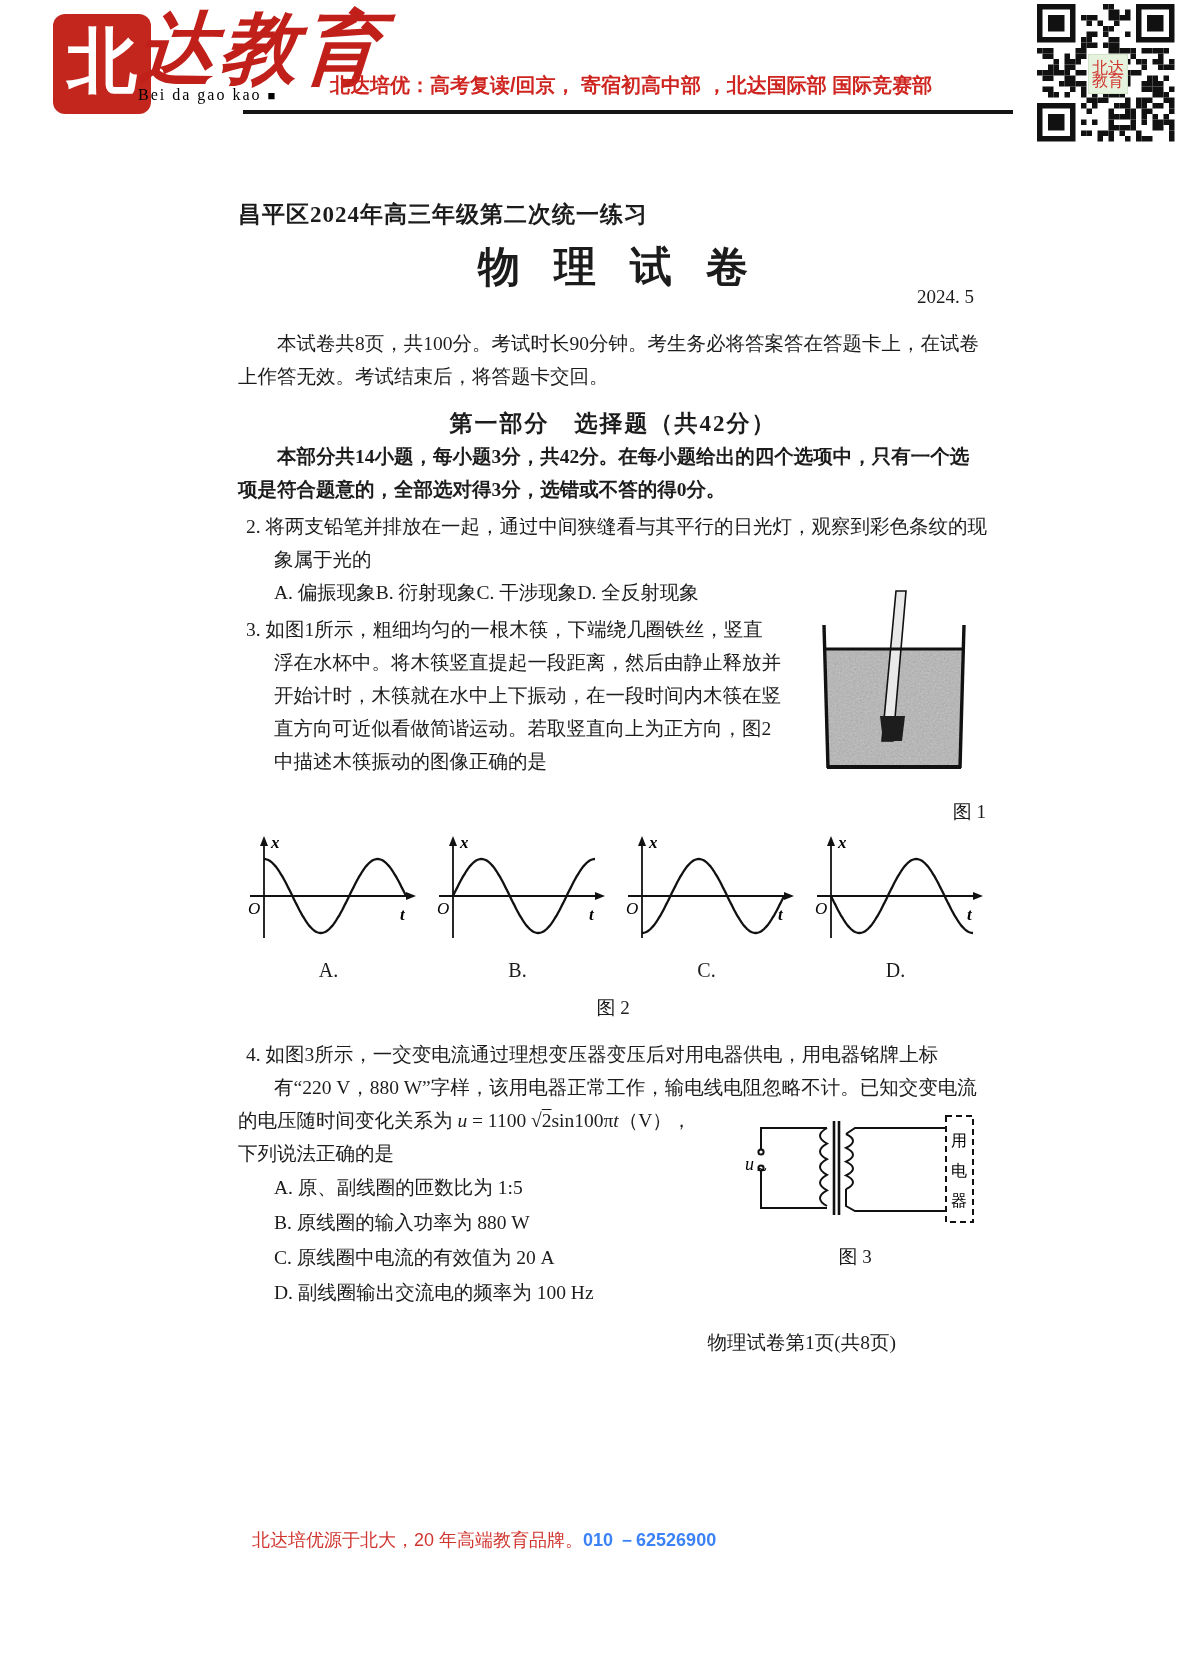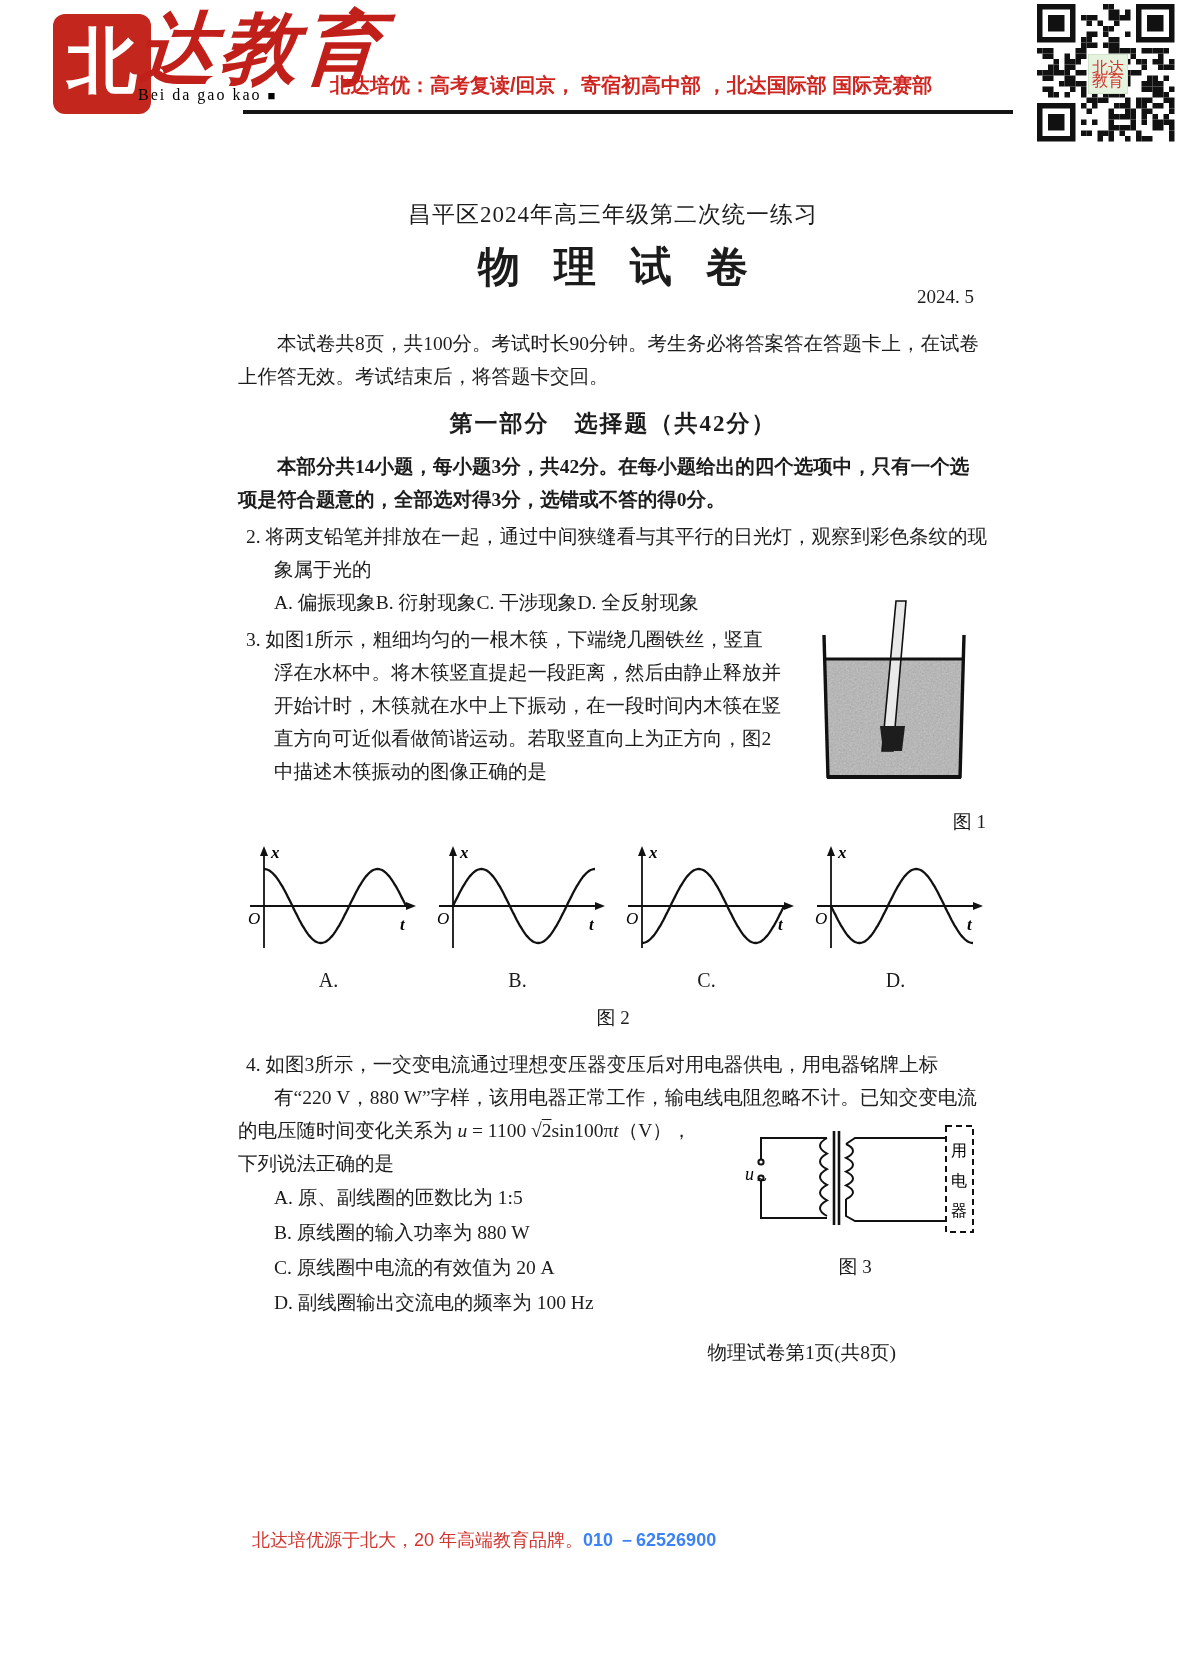--- a/index.html
+++ b/index.html
@@ -41,30 +41,30 @@
   }
   .qr svg{position:absolute; left:0; top:0;}
   .qr-badge{
     position:absolute; left:51px; top:50px; width:38px; height:38px;
     background:#e4f2de; border:1px solid #cfe3c8;
     display:flex; flex-direction:column; align-items:center; justify-content:center;
   }
   .qr-badge div{color:#d0362e; font-size:16px; line-height:13px; font-weight:400;}
   
   .content{position:absolute; left:238px; top:198px; width:750px; font-size:19.5px; line-height:33px;}
-  .exam-title{text-align:center; font-size:23px; font-weight:400; letter-spacing:1px;}
+  .exam-title{font-size:23px; font-weight:700; letter-spacing:1px;}
   .subject-row{position:relative; height:64px; margin-top:20px;}
   .subject-title{
     position:absolute; left:50%; transform:translateX(-50%);
     font-size:42px; font-weight:700; letter-spacing:34px; text-indent:34px; white-space:nowrap;
   }
   .exam-date{position:absolute; right:14px; bottom:2px; font-size:19px;}
   .intro{margin-top:12px; text-indent:2em;}
   .sec-heading{text-align:center; font-size:23px; font-weight:700; margin-top:14px; letter-spacing:2px;}
-  .sec-instr{font-weight:700; text-indent:2em; margin-top:10px;}
+  .sec-instr{font-weight:700; text-indent:2em; }
   .question{margin-top:4px;}
   .stem{padding-left:36px; text-indent:-28px;}
   .opts .opt{padding-left:36px;}
   .opts-row{display:flex; padding-left:36px; white-space:nowrap;}
   
   .fig1{float:right; width:185px; margin:-24px 2px 4px 20px; text-align:center;}
   .fig1 .caption{font-size:19px; margin-top:0px;text-align:right;}
   
   .fig2-row{clear:both; display:flex; gap:8px; margin-top:14px;}
   .fig2-row .g{width:181px; text-align:center;}

